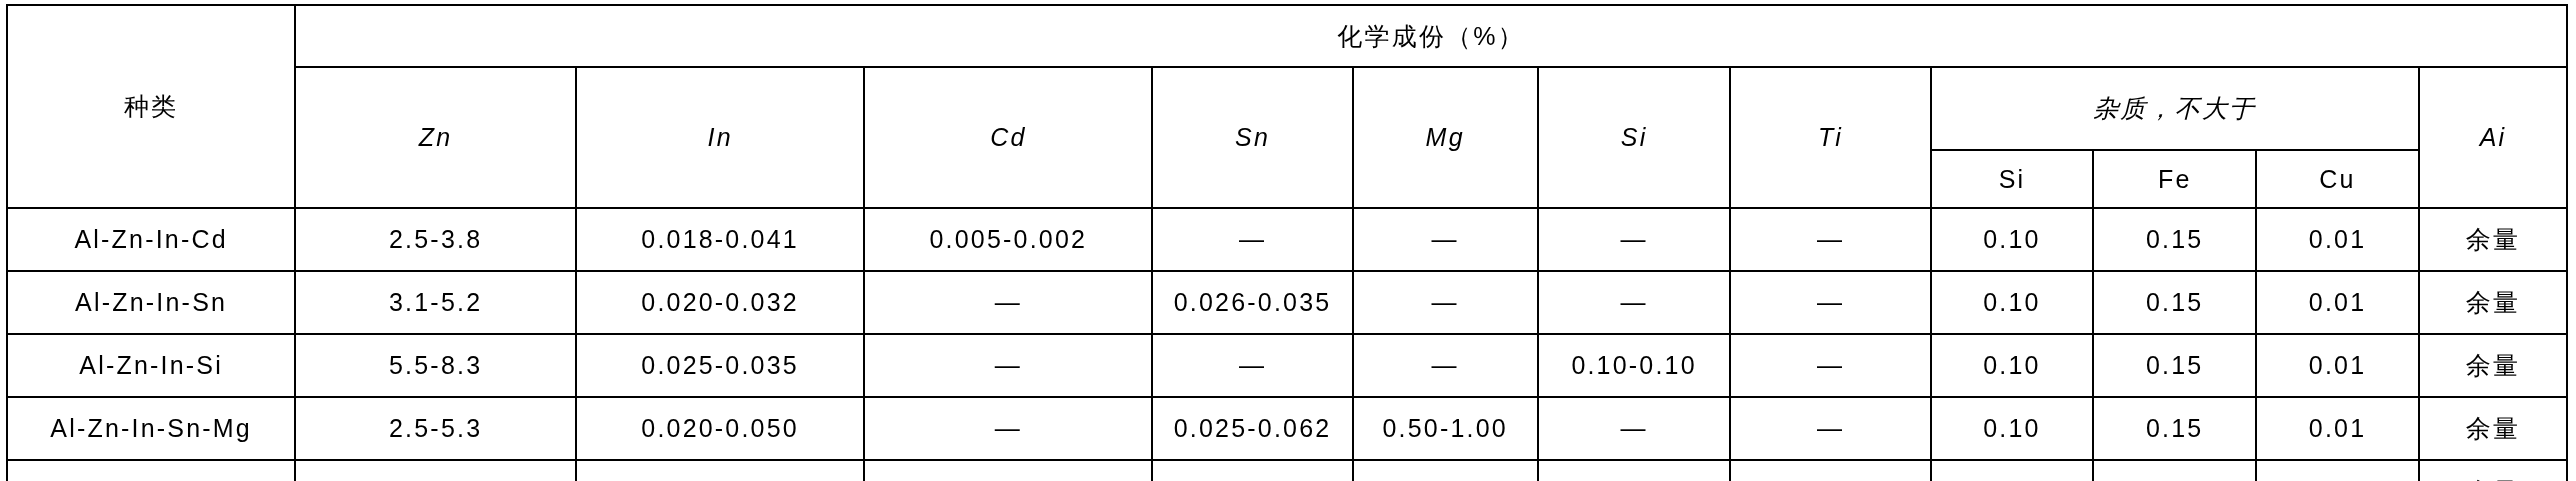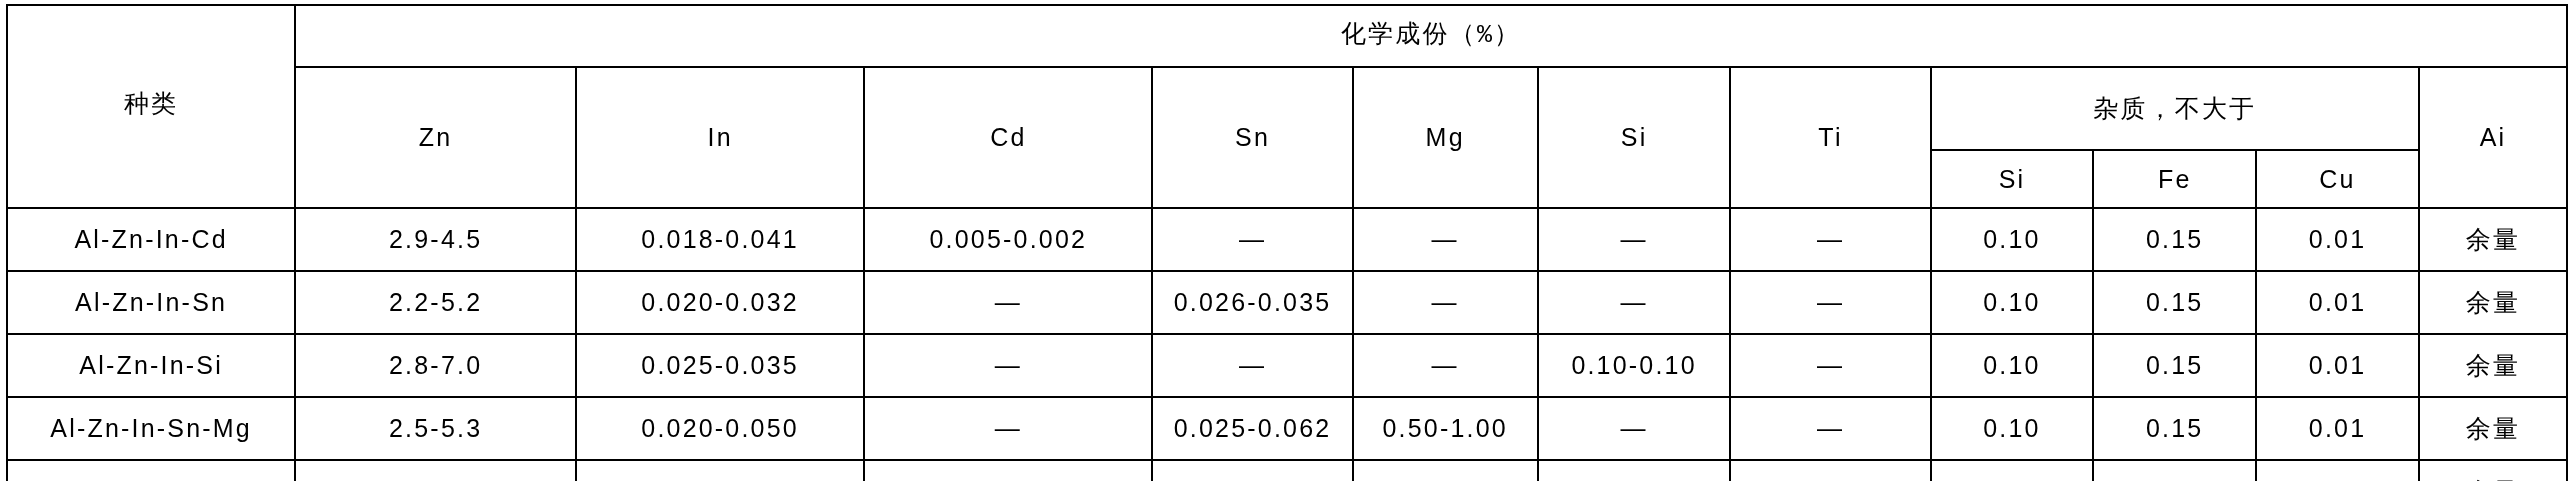--- a/index.html
+++ b/index.html
@@ -33,22 +33,22 @@
     text-align: center;
     vertical-align: middle;
     font-size: 25px;
     letter-spacing: 2.2px;
     padding: 4px 2px;
     line-height: 1.15;
     white-space: nowrap;
     overflow: hidden;
   }
   
-  .hdr-top td { height: 52px; font-size: 26px; letter-spacing: 2.5px; font-family: Liberation Mono, monospace; }
-  .hdr-mid td { height: 73px; }
+  .hdr-top td { height: 52px; font-size: 26px; letter-spacing: 2.5px; }
+  .hdr-mid td { height: 73px; font-style: italic; }
   .hdr-sub td { height: 48px; }
   .kind-cell {
     font-size: 26px;
     letter-spacing: 3px;
   }
   .body-row td {
     height: 53px;
   }
   .name-cell {
     font-size: 25px;
@@ -98,51 +98,51 @@
         <td rowspan="2">Ai</td>
       </tr>
       <tr class="hdr-sub">
         <td>Si</td>
         <td>Fe</td>
         <td>Cu</td>
       </tr>
 
       <tr class="body-row">
         <td class="name-cell">Al-Zn-In-Cd</td>
-        <td>2.9-4.5</td>
+        <td>2.5-3.8</td>
         <td>0.018-0.041</td>
         <td>0.005-0.002</td>
         <td class="dash">—</td>
         <td class="dash">—</td>
         <td class="dash">—</td>
         <td class="dash">—</td>
         <td>0.10</td>
         <td>0.15</td>
         <td>0.01</td>
         <td>余量</td>
       </tr>
 
       <tr class="body-row">
         <td class="name-cell">Al-Zn-In-Sn</td>
-        <td>2.2-5.2</td>
+        <td>3.1-5.2</td>
         <td>0.020-0.032</td>
         <td class="dash">—</td>
         <td>0.026-0.035</td>
         <td class="dash">—</td>
         <td class="dash">—</td>
         <td class="dash">—</td>
         <td>0.10</td>
         <td>0.15</td>
         <td>0.01</td>
         <td>余量</td>
       </tr>
 
       <tr class="body-row">
         <td class="name-cell">Al-Zn-In-Si</td>
-        <td>2.8-7.0</td>
+        <td>5.5-8.3</td>
         <td>0.025-0.035</td>
         <td class="dash">—</td>
         <td class="dash">—</td>
         <td class="dash">—</td>
         <td>0.10-0.10</td>
         <td class="dash">—</td>
         <td>0.10</td>
         <td>0.15</td>
         <td>0.01</td>
         <td>余量</td>

